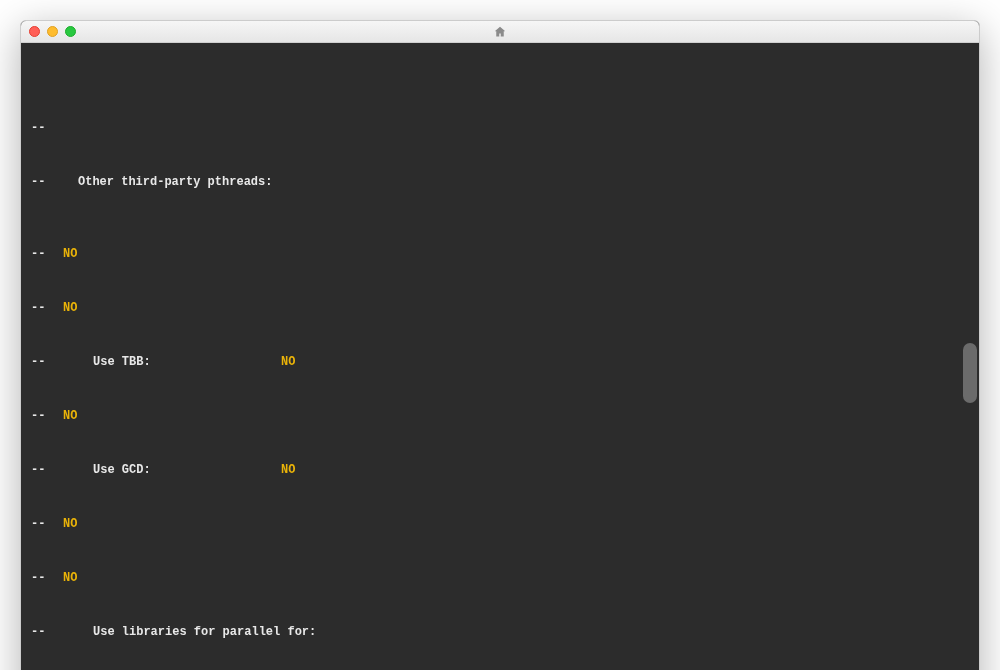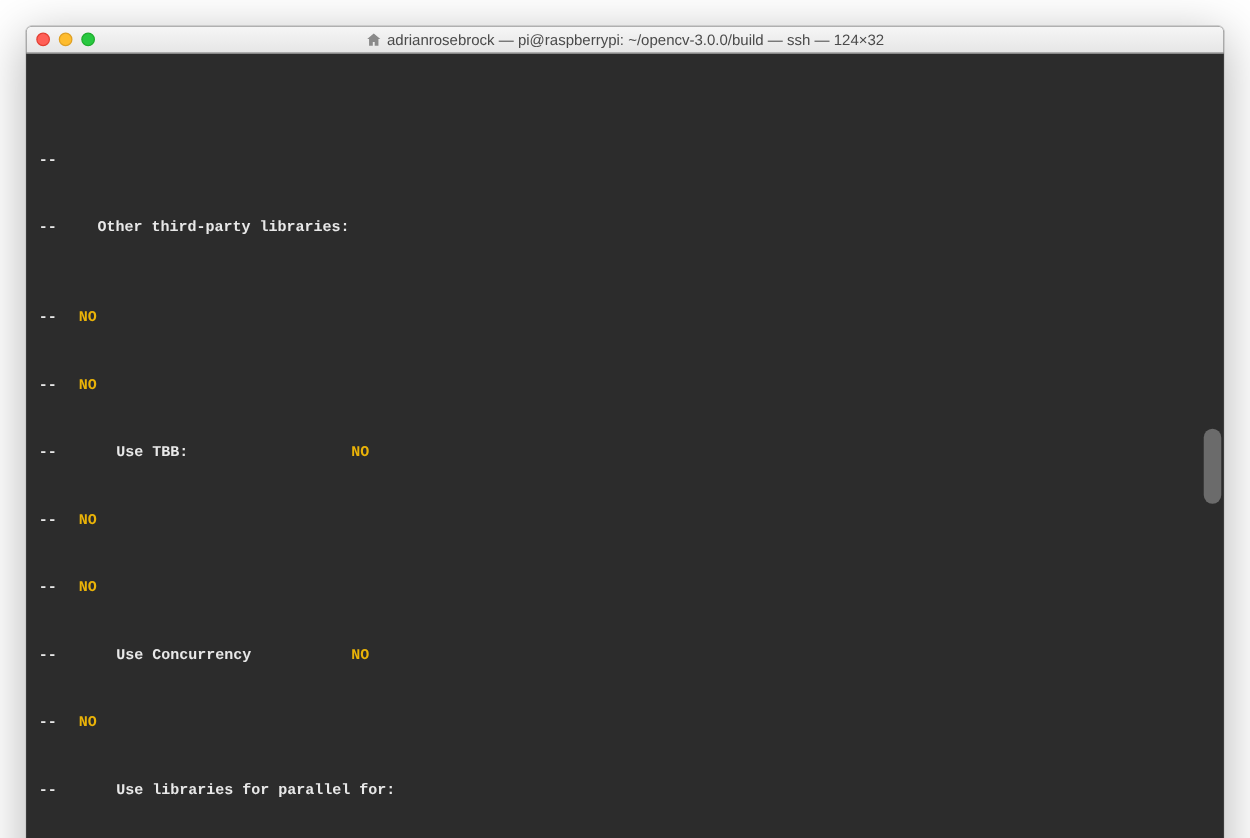--- a/index.html
+++ b/index.html
@@ -103,36 +103,35 @@
       <div class="tl tl-close"></div>
       <div class="tl tl-min"></div>
       <div class="tl tl-max"></div>
     </div>
     <div class="title">
       <span class="home-icon">
         <svg viewBox="0 0 16 16">
             <path fill="#8a8a8a" d="M8 1L1 7h2v7h4V10h2v4h4V7h2z"></path>
           </svg>
       </span>
-      <span>adrianrosebrock — pi@raspberrypi: ~/opencv-3.0.0/build — ssh — 124×32</span>
     </div>
   </div>
 
   <div class="terminal">
     <div class="scrollbar"></div>
 
     <div class="section-row"><span class="prefix">--</span><span></span></div>
-    <div class="section-row"><span class="prefix">--</span><span class="indent2">Other third-party libraries:</span></div>
+    <div class="section-row"><span class="prefix">--</span><span class="indent2">Other third-party pthreads:</span></div>
 
     <div class="row"><span class="prefix">--</span><span class="val">NO</span></div>
     <div class="row"><span class="prefix">--</span><span class="val">NO</span></div>
     <div class="row"><span class="prefix">--</span><span class="label indent4">Use TBB:</span><span class="val">NO</span></div>
     <div class="row"><span class="prefix">--</span><span class="val">NO</span></div>
+    <div class="row"><span class="prefix">--</span><span class="label indent4">Use GCD:</span><span class="val">NO</span></div>
     <div class="row"><span class="prefix">--</span><span class="val">NO</span></div>
-    <div class="row"><span class="prefix">--</span><span class="label indent4">Use Concurrency</span><span class="val">NO</span></div>
     <div class="row"><span class="prefix">--</span><span class="val">NO</span></div>
     <div class="section-row"><span class="prefix">--</span><span class="indent4">Use libraries for parallel for:</span></div>
     
     
     
 
     
     
     
     

